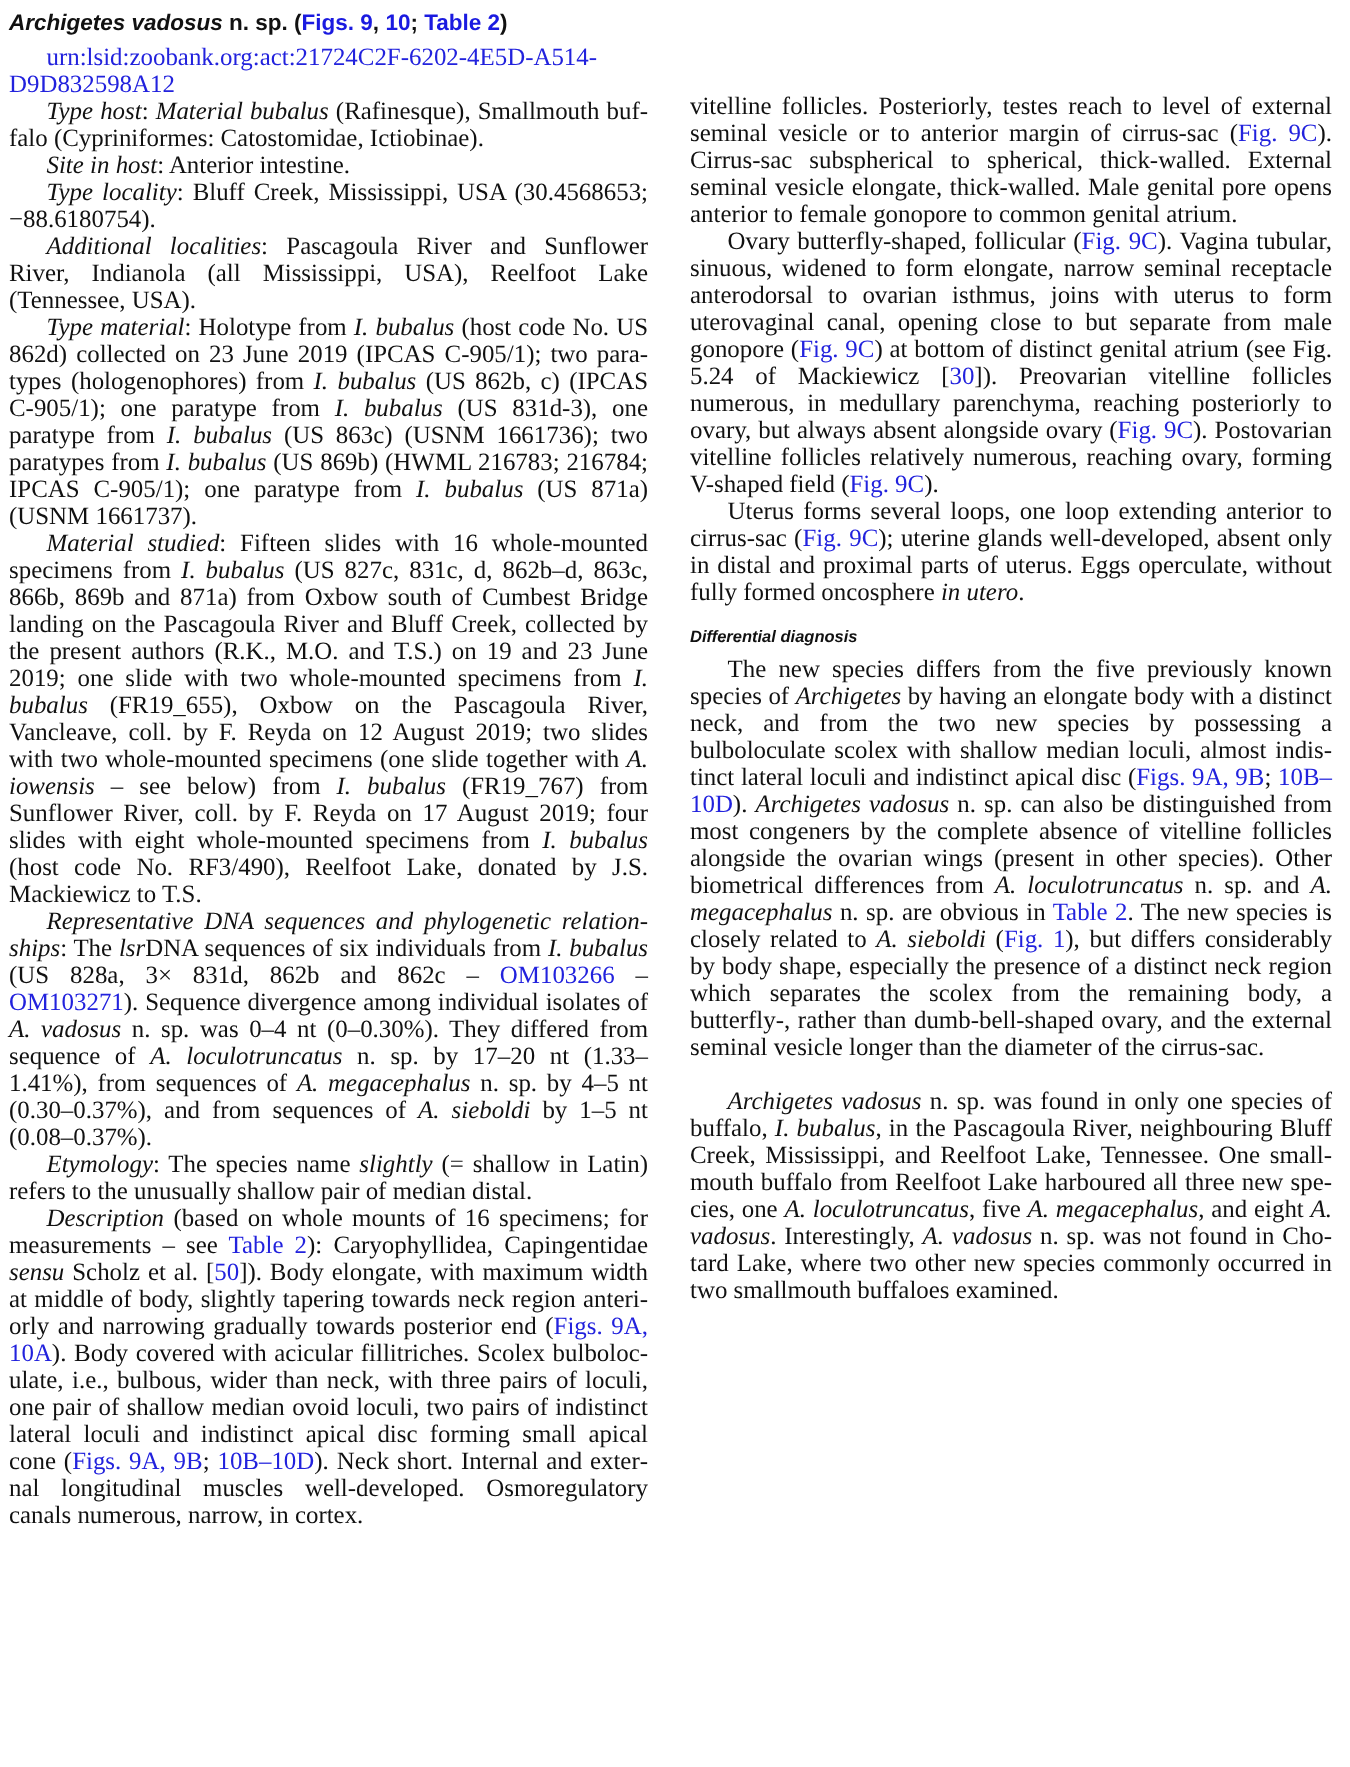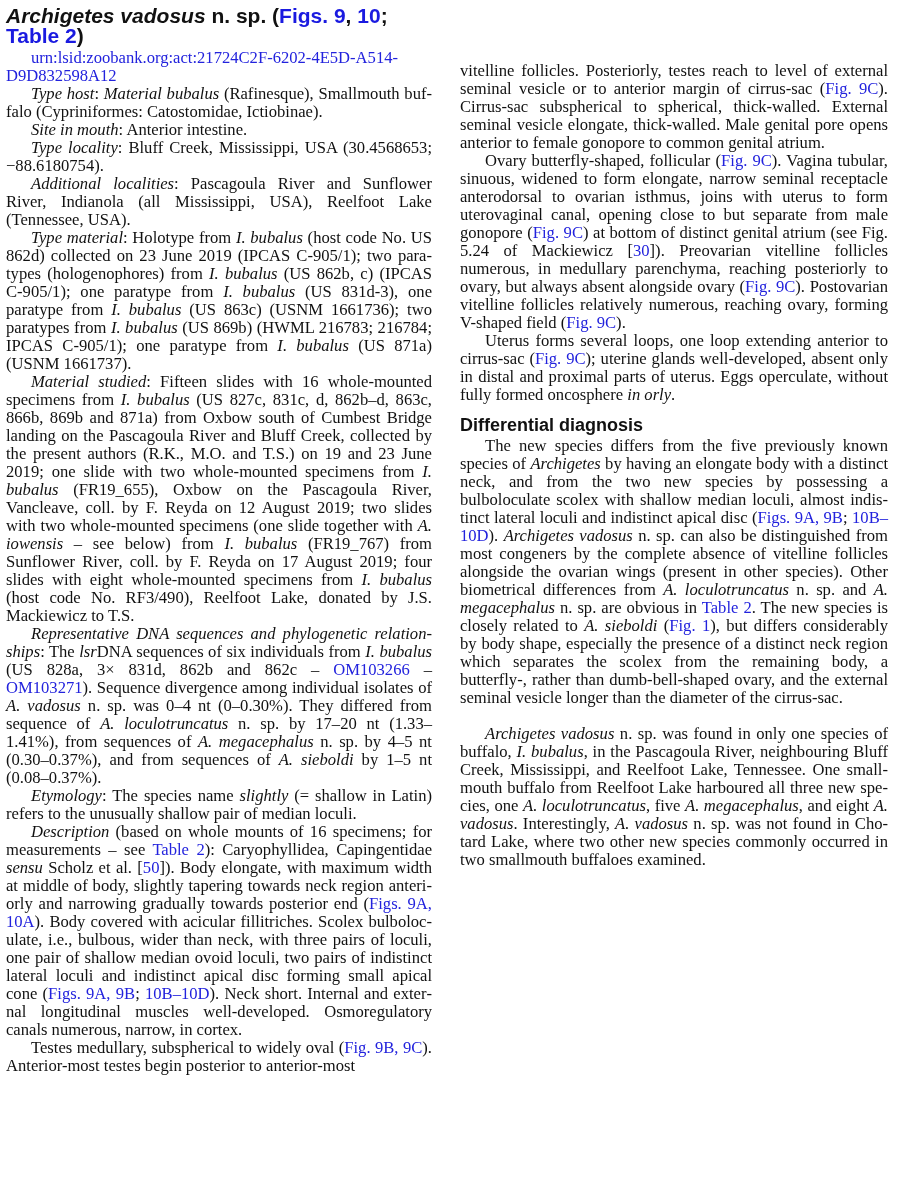--- a/index.html
+++ b/index.html
@@ -13,55 +13,55 @@
     line-height: 18px;
     text-align: justify;
     hyphens: manual;
     margin: 0;
     text-indent: 25px;
   }
   .p.noindent { text-indent: 0; }
   .h {
     font-family: "Liberation Sans", sans-serif;
     font-weight: bold;
-    font-size: 18px;
+    font-style: italic;
+    font-size: 11px;
     margin: 0;
     line-height: 19px;
   }
-  .title { font-family: "Liberation Sans", sans-serif; font-weight: bold; font-size: 21px; line-height: 20px; margin: 0; }
+  .title { font-family: "Liberation Sans", sans-serif; font-weight: bold; font-size: 15px; line-height: 20px; margin: 0; }
   .title .it { font-style: italic; }
   .title a.link { color: #1a1ae0; }
   a.link { color: #2222dd; text-decoration: none; cursor: pointer; }
   .it { font-style: italic; }
   .urn { text-indent: 25px; text-align: left; }
 </style>
 </head>
 <body>
 
 <div class="col" id="col-left">
   <p class="title" id="title" style="margin-top:6px;"><span class="it">Archigetes vadosus</span><span> n. sp. (</span><a class="link">Figs. 9</a><span>, </span><a class="link">10</a><span>; </span><a class="link">Table 2</a><span>)</span></p>
   <p class="p urn" style="margin-top:3px;">
     <a class="link">urn:lsid:zoobank.org:act:21724C2F-6202-4E5D-A514-D9D832598A12</a>
   </p>
   <div id="left-paras">
       <p class="p"><span class="it">Type host</span><span>: </span><span class="it">Material bubalus</span><span> (Rafinesque), Smallmouth buf­falo (Cypriniformes: Catostomidae, Ictiobinae).</span></p>
-      <p class="p"><span class="it">Site in mouth</span><span>: Anterior intestine.</span></p>
+      <p class="p"><span class="it">Site in host</span><span>: Anterior intestine.</span></p>
       <p class="p"><span class="it">Type locality</span><span>: Bluff Creek, Mississippi, USA (30.4568653; −88.6180754).</span></p>
       <p class="p"><span class="it">Additional localities</span><span>: Pascagoula River and Sunflower River, Indianola (all Mississippi, USA), Reelfoot Lake (Tennessee, USA).</span></p>
       <p class="p"><span class="it">Type material</span><span>: Holotype from </span><span class="it">I. bubalus</span><span> (host code No. US 862d) collected on 23 June 2019 (IPCAS C-905/1); two para­types (hologenophores) from </span><span class="it">I. bubalus</span><span> (US 862b, c) (IPCAS C-905/1); one paratype from </span><span class="it">I. bubalus</span><span> (US 831d-3), one paratype from </span><span class="it">I. bubalus</span><span> (US 863c) (USNM 1661736); two paratypes from </span><span class="it">I. bubalus</span><span> (US 869b) (HWML 216783; 216784; IPCAS C-905/1); one paratype from </span><span class="it">I. bubalus</span><span> (US 871a) (USNM 1661737).</span></p>
       <p class="p"><span class="it">Material studied</span><span>: Fifteen slides with 16 whole-mounted specimens from </span><span class="it">I. bubalus</span><span> (US 827c, 831c, d, 862b–d, 863c, 866b, 869b and 871a) from Oxbow south of Cumbest Bridge landing on the Pascagoula River and Bluff Creek, collected by the present authors (R.K., M.O. and T.S.) on 19 and 23 June 2019; one slide with two whole-mounted specimens from </span><span class="it">I. bubalus</span><span> (FR19_655), Oxbow on the Pascagoula River, Vancleave, coll. by F. Reyda on 12 August 2019; two slides with two whole-mounted specimens (one slide together with </span><span class="it">A. iowensis</span><span> – see below) from </span><span class="it">I. bubalus</span><span> (FR19_767) from Sunflower River, coll. by F. Reyda on 17 August 2019; four slides with eight whole-mounted specimens from </span><span class="it">I. bubalus</span><span> (host code No. RF3/490), Reelfoot Lake, donated by J.S. Mackiewicz to T.S.</span></p>
       <p class="p"><span class="it">Representative DNA sequences and phylogenetic relation­ships</span><span>: The </span><span class="it">lsr</span><span>DNA sequences of six individuals from </span><span class="it">I. bubalus</span><span> (US 828a, 3× 831d, 862b and 862c – </span><a class="link">OM103266</a><span> – </span><a class="link">OM103271</a><span>). Sequence divergence among individual isolates of </span><span class="it">A. vadosus</span><span> n. sp. was 0–4 nt (0–0.30%). They differed from sequence of </span><span class="it">A. loculotruncatus</span><span> n. sp. by 17–20 nt (1.33–1.41%), from sequences of </span><span class="it">A. megacephalus</span><span> n. sp. by 4–5 nt (0.30–0.37%), and from sequences of </span><span class="it">A. sieboldi</span><span> by 1–5 nt (0.08–0.37%).</span></p>
-      <p class="p"><span class="it">Etymology</span><span>: The species name </span><span class="it">slightly</span><span> (= shallow in Latin) refers to the unusually shallow pair of median loculi.</span></p>
+      <p class="p"><span class="it">Etymology</span><span>: The species name </span><span class="it">slightly</span><span> (= shallow in Latin) refers to the unusually shallow pair of median distal.</span></p>
       <p class="p"><span class="it">Description</span><span> (based on whole mounts of 16 specimens; for measurements – see </span><a class="link">Table 2</a><span>): Caryophyllidea, Capingentidae </span><span class="it">sensu</span><span> Scholz et al. [</span><a class="link">50</a><span>]). Body elongate, with maximum width at middle of body, slightly tapering towards neck region anteri­orly and narrowing gradually towards posterior end (</span><a class="link">Figs. 9A, 10A</a><span>). Body covered with acicular fillitriches. Scolex bulboloc­ulate, i.e., bulbous, wider than neck, with three pairs of loculi, one pair of shallow median ovoid loculi, two pairs of indistinct lateral loculi and indistinct apical disc forming small apical cone (</span><a class="link">Figs. 9A, 9B</a><span>; </span><a class="link">10B–10D</a><span>). Neck short. Internal and exter­nal longitudinal muscles well-developed. Osmoregulatory canals numerous, narrow, in cortex.</span></p>
-      <p class="p"><span>Testes medullary, subspherical to widely oval (</span><a class="link">Fig. 9B, 9C</a><span>). Anterior-most testes begin posterior to anterior-most</span></p>
     </div>
 </div>
 
 <div class="col" id="col-right">
   <div id="right-top" style="margin-top:62px;">
       <p class="p noindent"><span>vitelline follicles. Posteriorly, testes reach to level of external seminal vesicle or to anterior margin of cirrus-sac (</span><a class="link">Fig. 9C</a><span>). Cirrus-sac subspherical to spherical, thick-walled. External seminal vesicle elongate, thick-walled. Male genital pore opens anterior to female gonopore to common genital atrium.</span></p>
       <p class="p"><span>Ovary butterfly-shaped, follicular (</span><a class="link">Fig. 9C</a><span>). Vagina tubular, sinuous, widened to form elongate, narrow seminal receptacle anterodorsal to ovarian isthmus, joins with uterus to form uterovaginal canal, opening close to but separate from male gonopore (</span><a class="link">Fig. 9C</a><span>) at bottom of distinct genital atrium (see Fig. 5.24 of Mackiewicz [</span><a class="link">30</a><span>]). Preovarian vitelline follicles numerous, in medullary parenchyma, reaching posteriorly to ovary, but always absent alongside ovary (</span><a class="link">Fig. 9C</a><span>). Postovarian vitelline follicles relatively numerous, reaching ovary, forming V-shaped field (</span><a class="link">Fig. 9C</a><span>).</span></p>
-      <p class="p"><span>Uterus forms several loops, one loop extending anterior to cirrus-sac (</span><a class="link">Fig. 9C</a><span>); uterine glands well-developed, absent only in distal and proximal parts of uterus. Eggs operculate, without fully formed oncosphere </span><span class="it">in orly</span><span>.</span></p>
+      <p class="p"><span>Uterus forms several loops, one loop extending anterior to cirrus-sac (</span><a class="link">Fig. 9C</a><span>); uterine glands well-developed, absent only in distal and proximal parts of uterus. Eggs operculate, without fully formed oncosphere </span><span class="it">in utero</span><span>.</span></p>
     </div>
   <h3 class="h" style="margin-top:12px;">Differential diagnosis</h3>
   <p class="p" id="diff-para" style="margin-top:2px;"><span>The new species differs from the five previously known species of </span><span class="it">Archigetes</span><span> by having an elongate body with a distinct neck, and from the two new species by possessing a bulboloculate scolex with shallow median loculi, almost indis­tinct lateral loculi and indistinct apical disc (</span><a class="link">Figs. 9A, 9B</a><span>; </span><a class="link">10B–10D</a><span>). </span><span class="it">Archigetes vadosus</span><span> n. sp. can also be distinguished from most congeners by the complete absence of vitelline follicles alongside the ovarian wings (present in other species). Other biometrical differences from </span><span class="it">A. loculotruncatus</span><span> n. sp. and </span><span class="it">A. megacephalus</span><span> n. sp. are obvious in </span><a class="link">Table 2</a><span>. The new species is closely related to </span><span class="it">A. sieboldi</span><span> (</span><a class="link">Fig. 1</a><span>), but differs considerably by body shape, especially the presence of a distinct neck region which separates the scolex from the remaining body, a butterfly-, rather than dumb-bell-shaped ovary, and the external seminal vesicle longer than the diameter of the cirrus-sac.</span></p>
   <p class="p" id="remarks-para" style="margin-top:18px;"><span class="it">Archigetes vadosus</span><span> n. sp. was found in only one species of buffalo, </span><span class="it">I. bubalus</span><span>, in the Pascagoula River, neighbouring Bluff Creek, Mississippi, and Reelfoot Lake, Tennessee. One small­mouth buffalo from Reelfoot Lake harboured all three new spe­cies, one </span><span class="it">A. loculotruncatus</span><span>, five </span><span class="it">A. megacephalus</span><span>, and eight </span><span class="it">A. vadosus</span><span>. Interestingly, </span><span class="it">A. vadosus</span><span> n. sp. was not found in Cho­tard Lake, where two other new species commonly occurred in two smallmouth buffaloes examined.</span></p>
 </div>
 
 </body></html>

